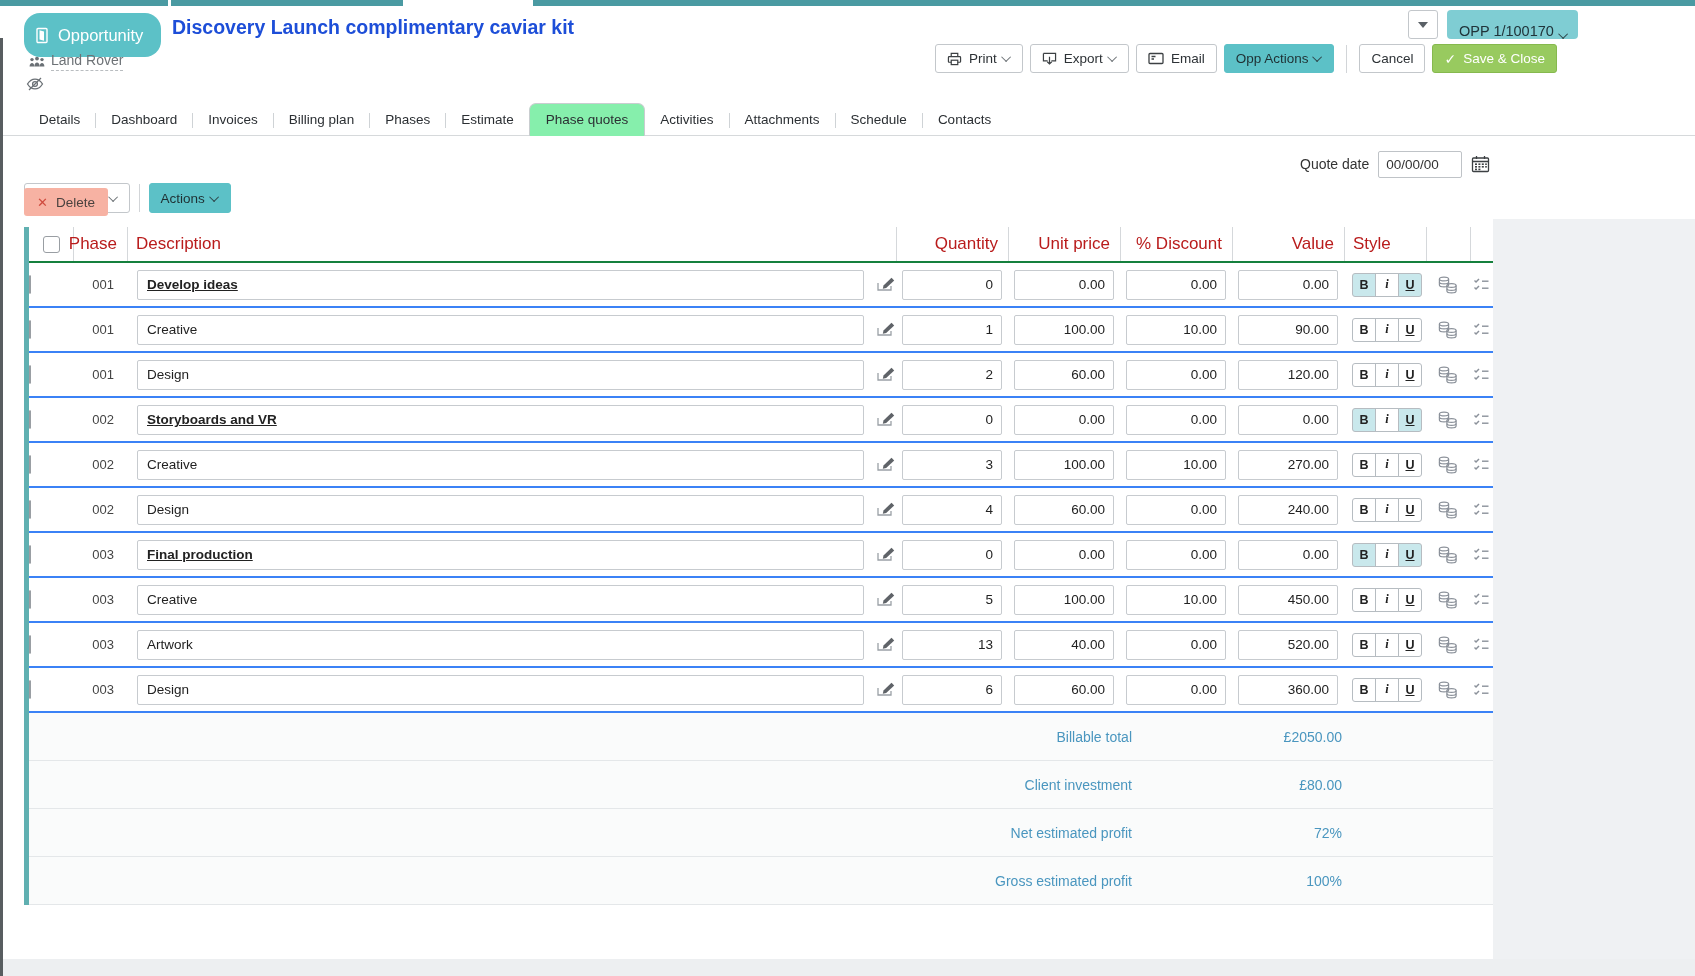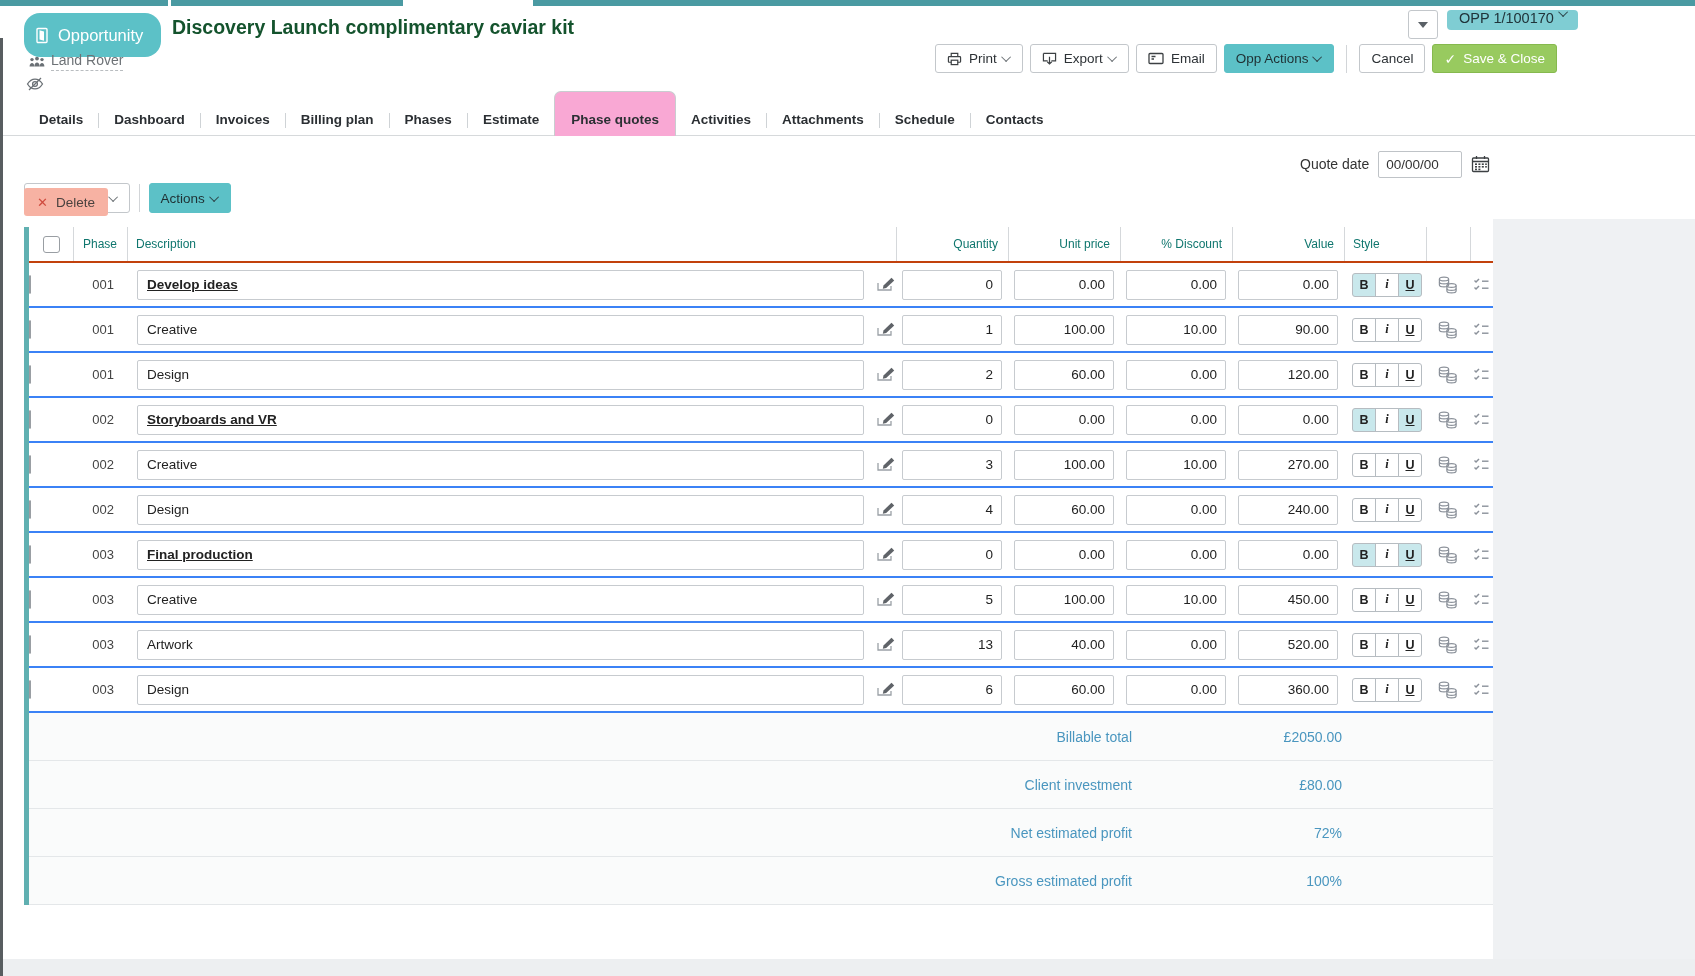--- a/index.html
+++ b/index.html
@@ -17,69 +17,69 @@
   
   .left-edge { position:absolute; left:0; top:38px; bottom:0; width:3px; background:#585d60; }
 
   
   .right-gray  { position:absolute; left:1493px; top:219px; right:0; bottom:0; background:#eff1f3; }
   .bottom-gray { position:absolute; left:3px; right:0; top:959px; bottom:0; background:#edeff1; }
 
   
   .opp-badge { position:absolute; left:24px; top:13px; height:44px; display:inline-flex; align-items:center;
     gap:8px; padding:0 18px 0 11px; background:var(--teal); color:#fff; border-radius:16px; font-size:16.5px; }
-  .page-title { position:absolute; left:172px; top:16px; font-size:19.5px; font-weight:bold; color:#14532d; }
+  .page-title { position:absolute; left:172px; top:16px; font-size:19.5px; font-weight:bold; color:#1d4ed8; }
   .account { position:absolute; left:29px; top:52px; display:flex; align-items:center; gap:6px;
     font-size:14px; color:#6d7276; }
   .account .acc-label { border-bottom:1px dashed #b9bdc0; padding-bottom:2px; }
   .eye-wrap { position:absolute; left:26px; top:76px; }
 
   .caret-btn { position:absolute; left:1408px; top:10px; width:30px; height:29px; background:#fff;
     border:1px solid #c3c7cb; border-radius:3px; display:flex; align-items:center; justify-content:center; cursor:pointer; }
   .tri-down { width:0; height:0; border-left:5px solid transparent; border-right:5px solid transparent; border-top:6px solid #5a6066; }
-  .opp-ref { position:absolute; left:1447px; top:10px; height:20px; padding:0 10px 0 12px; background:var(--tealLight);
-    border-radius:4px; display:flex; align-items:flex-start; gap:7px; font-size:14.5px; color:#20343a; cursor:pointer; }
+  .opp-ref { position:absolute; left:1447px; top:10px; height:29px; padding:0 10px 0 12px; background:var(--tealLight);
+    border-radius:4px; display:flex; align-items:flex-end; gap:7px; font-size:14.5px; color:#20343a; cursor:pointer; }
 
   .actions-row { position:absolute; top:44px; right:138px; display:flex; align-items:center; gap:7px; height:29px; }
   .btn { height:29px; display:inline-flex; align-items:center; gap:7px; padding:0 11px; font-size:13.5px;
     background:#fff; border:1px solid #c3c7cb; border-radius:3px; color:#2d3236; cursor:pointer; white-space:nowrap; }
   .btn.teal { background:var(--teal); border-color:var(--teal); color:#1f3033; }
   .btn.green { background:var(--green); border-color:#86b94e; color:#fff; font-size:13.5px; }
   .btn .check { color:#fff; font-size:14px; }
   .vdiv { width:1px; height:28px; background:#d2d5d8; margin:0 5px; }
 
   .chev { display:inline-block; width:7px; height:7px; border-left:1.6px solid #6d7377; border-bottom:1.6px solid #6d7377;
     transform:rotate(-45deg) translateY(-2px); }
   .btn.teal .chev, .opp-ref .chev { border-color:#2e4549; }
 
   
   .tab-bar { position:absolute; left:3px; right:0; top:107px; height:29px; border-bottom:1px solid #d6d9db;
     display:flex; align-items:flex-end; padding-left:21px; }
-  .tab { position:relative; font-size:13.5px; color:#2b2f33; padding:6px 15px 8px; cursor:pointer; white-space:nowrap;font-weight:bold; }
+  .tab { position:relative; font-size:13.5px; color:#2b2f33; padding:6px 15px 8px; cursor:pointer; white-space:nowrap; }
   .tab-sep { width:1px; height:15px; background:#cfd3d6; margin-bottom:7px; }
-  .tab.active { background:#f9a8d4; border:1px solid #c9cdd0; border-bottom:none; border-radius:7px 7px 0 0;
-    padding:20px 16px 9px; margin-bottom:-1px; z-index:2; }
+  .tab.active { background:#86efac; border:1px solid #c9cdd0; border-bottom:none; border-radius:7px 7px 0 0;
+    padding:8px 16px 9px; margin-bottom:-1px; z-index:2; }
 
   
   .toolbar-left { position:absolute; left:24px; top:150px; display:flex; align-items:center; height:30px;margin-top:33px; }
   .btn.tall { height:30px; }
   .quote-date { position:absolute; left:1300px; top:150px; display:flex; align-items:center; gap:9px; height:28px; }
   .quote-date label { font-size:14px; color:#333; }
   .quote-date input { width:84px; height:27px; border:1px solid #bfc3c7; border-radius:2px; padding:0 7px;
     font-size:13.5px; font-family:inherit; color:#333; }
   .delete-btn { position:absolute; left:24px; top:188px; height:28px; display:inline-flex; align-items:center; gap:8px;
     padding:0 13px; background:var(--salmon); border:none; border-radius:3px; font-size:13.5px; color:#4a423f;
     font-family:inherit; cursor:pointer; }
   .delete-btn .x { color:#cf4a3d; font-size:13px; font-weight:bold; }
 
   
   .quote-table { position:absolute; left:24px; top:227px; width:1469px; }
   .teal-bar { position:absolute; left:0; top:0; bottom:0; width:5px; background:var(--barTeal); z-index:3; }
   .t-grid { display:grid; grid-template-columns:5px 44px 54px 769px 112px 112px 112px 112px 82px 44px 23px; align-items:center; }
-  .t-head { height:36px; border-bottom:2px solid #c2410c; font-size:12px; color:#0f766e; }
+  .t-head { height:36px; border-bottom:2px solid #15803d; font-size:17px; color:#b91c1c; }
   .t-head > div { height:100%; display:flex; align-items:center; }
   .t-head .hc { border-left:1px solid #d5d8db; padding:0 8px; }
   .t-head .right { justify-content:flex-end; padding-right:10px; }
   .t-row { height:45px; border-bottom:2px solid #3b82f6; background:#fff; }
   .cb { width:17px; height:17px; border:1.5px solid #999ea3; border-radius:3px; background:#fff; margin:auto; cursor:pointer; }
   .phase-num { text-align:right; padding-right:13px; font-size:13px; color:#444; width:100%; }
   .desc-cell { display:flex; align-items:center; padding-left:10px; }
   .desc-cell input { flex:1; height:30px; border:1px solid #c7cbcf; border-radius:2px; padding:0 9px;
     font-size:13.5px; font-family:inherit; color:#222; }
   .desc-cell input.hd { font-weight:bold; text-decoration:underline; }

